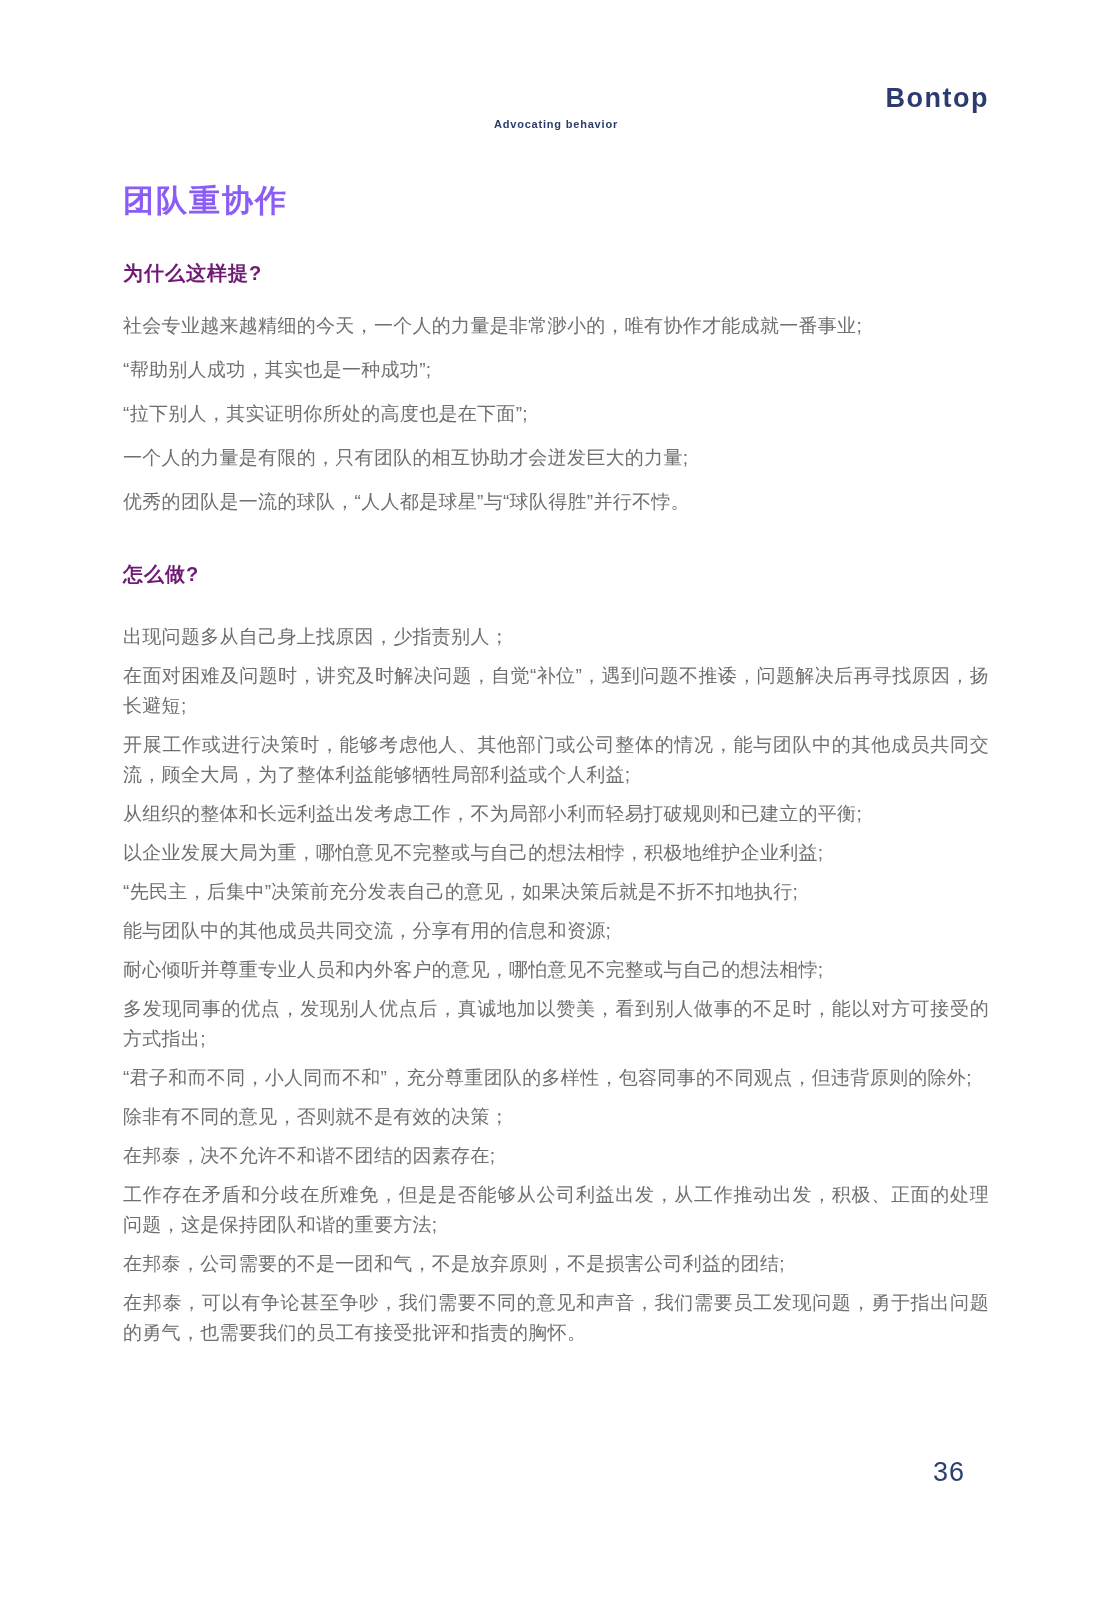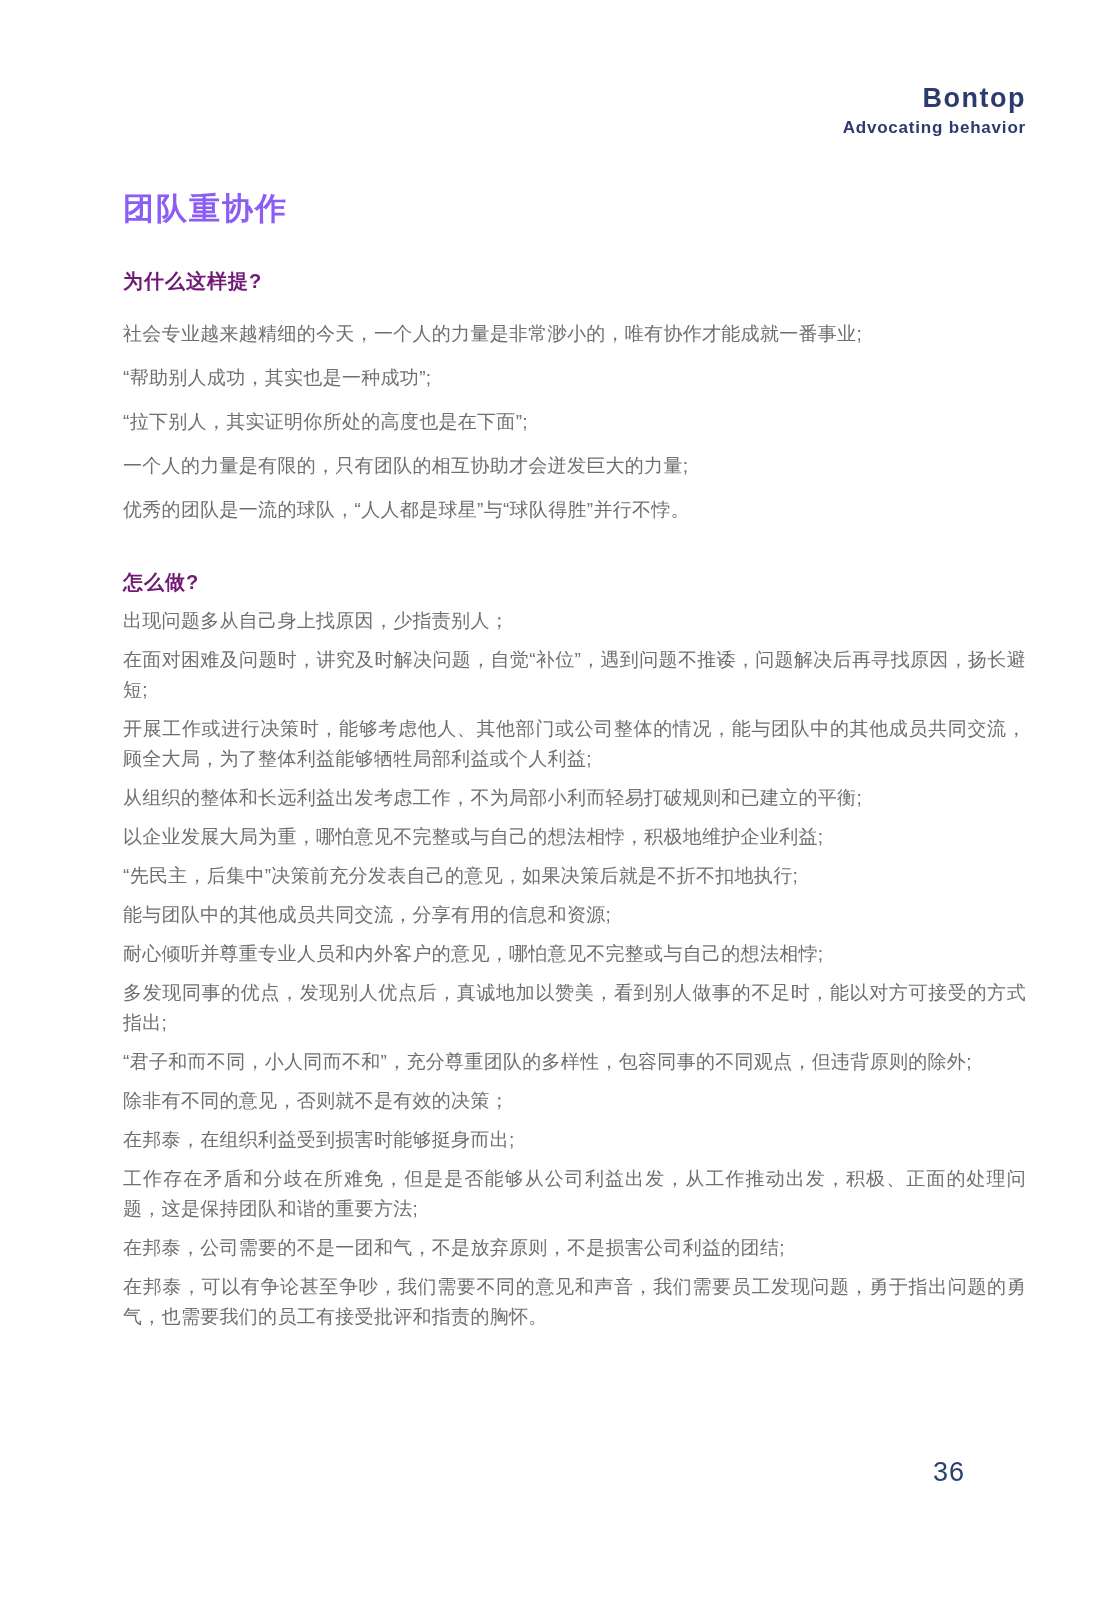--- a/index.html
+++ b/index.html
@@ -7,61 +7,62 @@
     padding: 0;
     background: #ffffff;
   }
   .page {
     position: relative;
     width: 1093px;
     height: 1600px;
     margin: 0 auto;
     background: #ffffff;
     box-sizing: border-box;
-    padding: 0 67px 0 123px;
+    padding: 0 104px 0 123px;
     overflow: hidden;
     font-family: "Liberation Sans", sans-serif;
   }
   
   .brand {
     padding-top: 84px;
     text-align: right;
     color: #2c3b6d;
   }
   .brand-name {
     font-size: 27px;
     font-weight: 600;
     letter-spacing: 1.5px;
     line-height: 1.1;
   }
   .brand-tagline {
-    font-size: 17px;
+    font-size: 11px;
     font-weight: 600;
     letter-spacing: 0.8px;
     margin-top: 4px;
+    text-align: center;
   }
   
   .title {
     margin: 52px 0 0;
     font-size: 31px;
     font-weight: 700;
     color: #8b5cf6;
     letter-spacing: 2px;
     line-height: 1.2;
   }
   
   .sec-heading {
     font-size: 20px;
     font-weight: 700;
     color: #701a75;
     letter-spacing: 1px;
     line-height: 1.2;
   }
   .sec-why .sec-heading { margin: 42px 0 26px; }
-  .sec-how .sec-heading { margin: 46px 0 12px; }
+  .sec-how .sec-heading { margin: 46px 0 36px; }
   
   .para {
     font-size: 19px;
     color: #6f6f6f;
     letter-spacing: 0.3px;
     text-align: justify;
   }
   .paras-why .para {
     line-height: 29px;
     margin: 0 0 15px;
@@ -111,21 +112,21 @@
           <p class="para">在面对困难及问题时，讲究及时解决问题，自觉“补位”，遇到问题不推诿，问题解决后再寻找原因，扬长避短;</p>
           <p class="para">开展工作或进行决策时，能够考虑他人、其他部门或公司整体的情况，能与团队中的其他成员共同交流，顾全大局，为了整体利益能够牺牲局部利益或个人利益;</p>
           <p class="para">从组织的整体和长远利益出发考虑工作，不为局部小利而轻易打破规则和已建立的平衡;</p>
           <p class="para">以企业发展大局为重，哪怕意见不完整或与自己的想法相悖，积极地维护企业利益;</p>
           <p class="para">“先民主，后集中”决策前充分发表自己的意见，如果决策后就是不折不扣地执行;</p>
           <p class="para">能与团队中的其他成员共同交流，分享有用的信息和资源;</p>
           <p class="para">耐心倾听并尊重专业人员和内外客户的意见，哪怕意见不完整或与自己的想法相悖;</p>
           <p class="para">多发现同事的优点，发现别人优点后，真诚地加以赞美，看到别人做事的不足时，能以对方可接受的方式指出;</p>
           <p class="para">“君子和而不同，小人同而不和”，充分尊重团队的多样性，包容同事的不同观点，但违背原则的除外;</p>
           <p class="para">除非有不同的意见，否则就不是有效的决策；</p>
-          <p class="para">在邦泰，在组织利益受到损害时能够挺身而出;</p>
+          <p class="para">在邦泰，决不允许不和谐不团结的因素存在;</p>
           <p class="para">工作存在矛盾和分歧在所难免，但是是否能够从公司利益出发，从工作推动出发，积极、正面的处理问题，这是保持团队和谐的重要方法;</p>
           <p class="para">在邦泰，公司需要的不是一团和气，不是放弃原则，不是损害公司利益的团结;</p>
           <p class="para">在邦泰，可以有争论甚至争吵，我们需要不同的意见和声音，我们需要员工发现问题，勇于指出问题的勇气，也需要我们的员工有接受批评和指责的胸怀。</p>
         </div>
     </section>
   </main>
 
   <footer>
     <div class="page-number">36</div>
   </footer>

